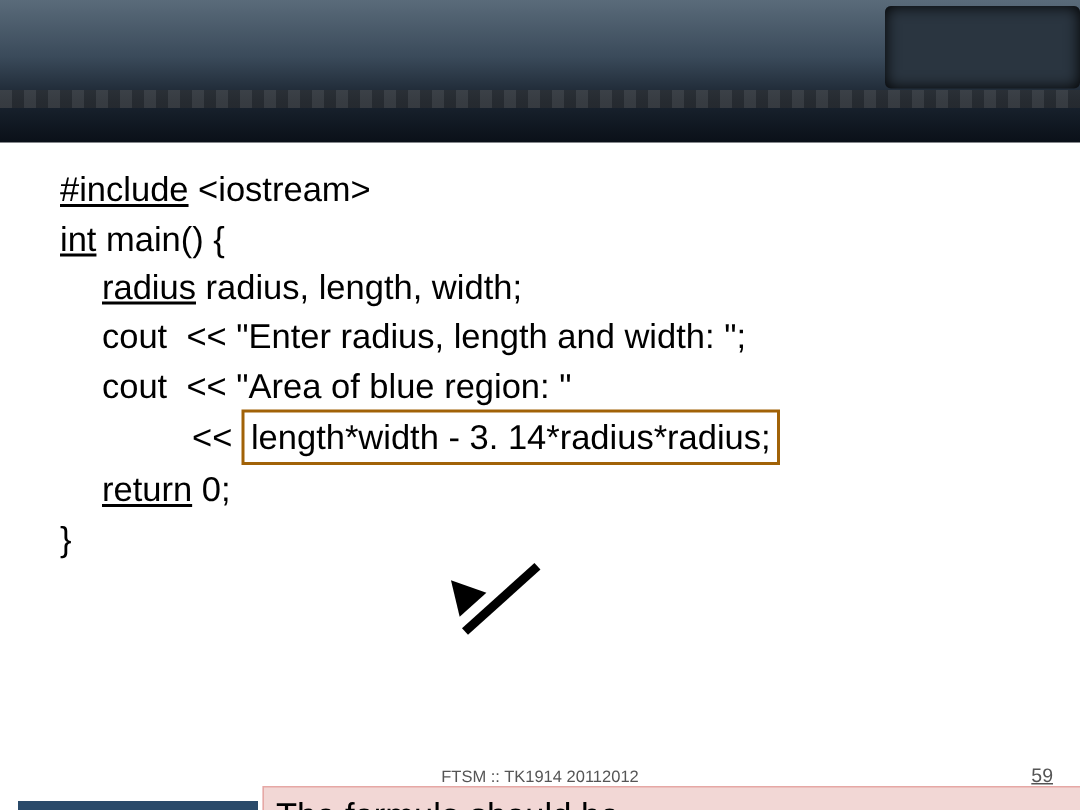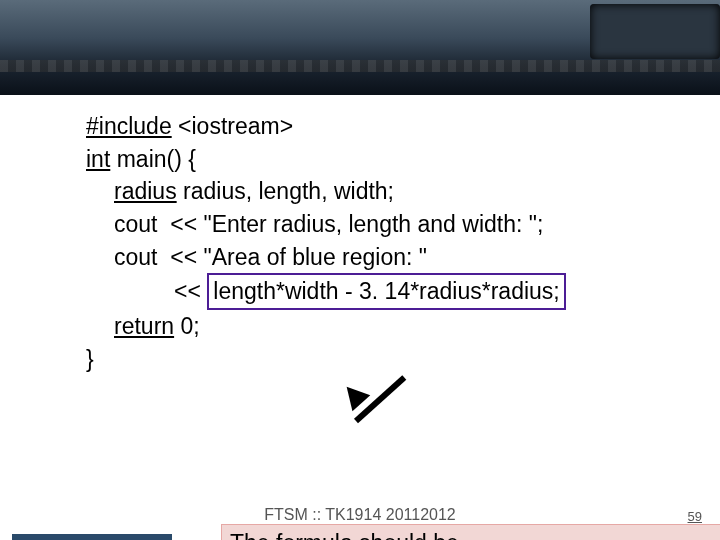--- a/index.html
+++ b/index.html
@@ -30,34 +30,33 @@
     right: 0; top: 4px; width: 130px; height: 55px;
     background: #2a3540;
     border-radius: 4px;
     box-shadow: inset 0 0 10px #000;
   }
   .content {
     position: absolute;
     top: 110px;
     left: 40px;
     right: 35px;
-    margin-left: 46px;
   }
   .code {
     font-family: Arial, sans-serif;
     font-size: 23px;
     line-height: 1.42;
     color: #000;
   }
   .code .line { white-space: pre; }
   .u { text-decoration: underline; }
   .ind1 { padding-left: 28px; }
   .ind2 { padding-left: 88px; }
   .redbox {
-    border: 2px solid #4c1d95;
+    border: 2px solid #a16207;
     padding: 0 4px;
     display: inline-block;
   }
   .arrow {
     position: absolute;
     top: 280px;
     left: 260px;
     width: 70px;
     height: 60px;
   }
@@ -91,21 +90,21 @@
     padding: 4px 8px 6px 8px;
     font-size: 23px;
     line-height: 1.25;
   }
   .footer {
     position: absolute;
     bottom: 16px;
     left: 0;
     width: 720px;
     text-align: center;
-    font-size: 16px;
+    font-size: 11px;
     color: #555;
   }
   .slidenum {
     position: absolute;
     bottom: 16px;
     right: 18px;
     font-size: 13px;
     color: #555;
     text-decoration: underline;
   }

